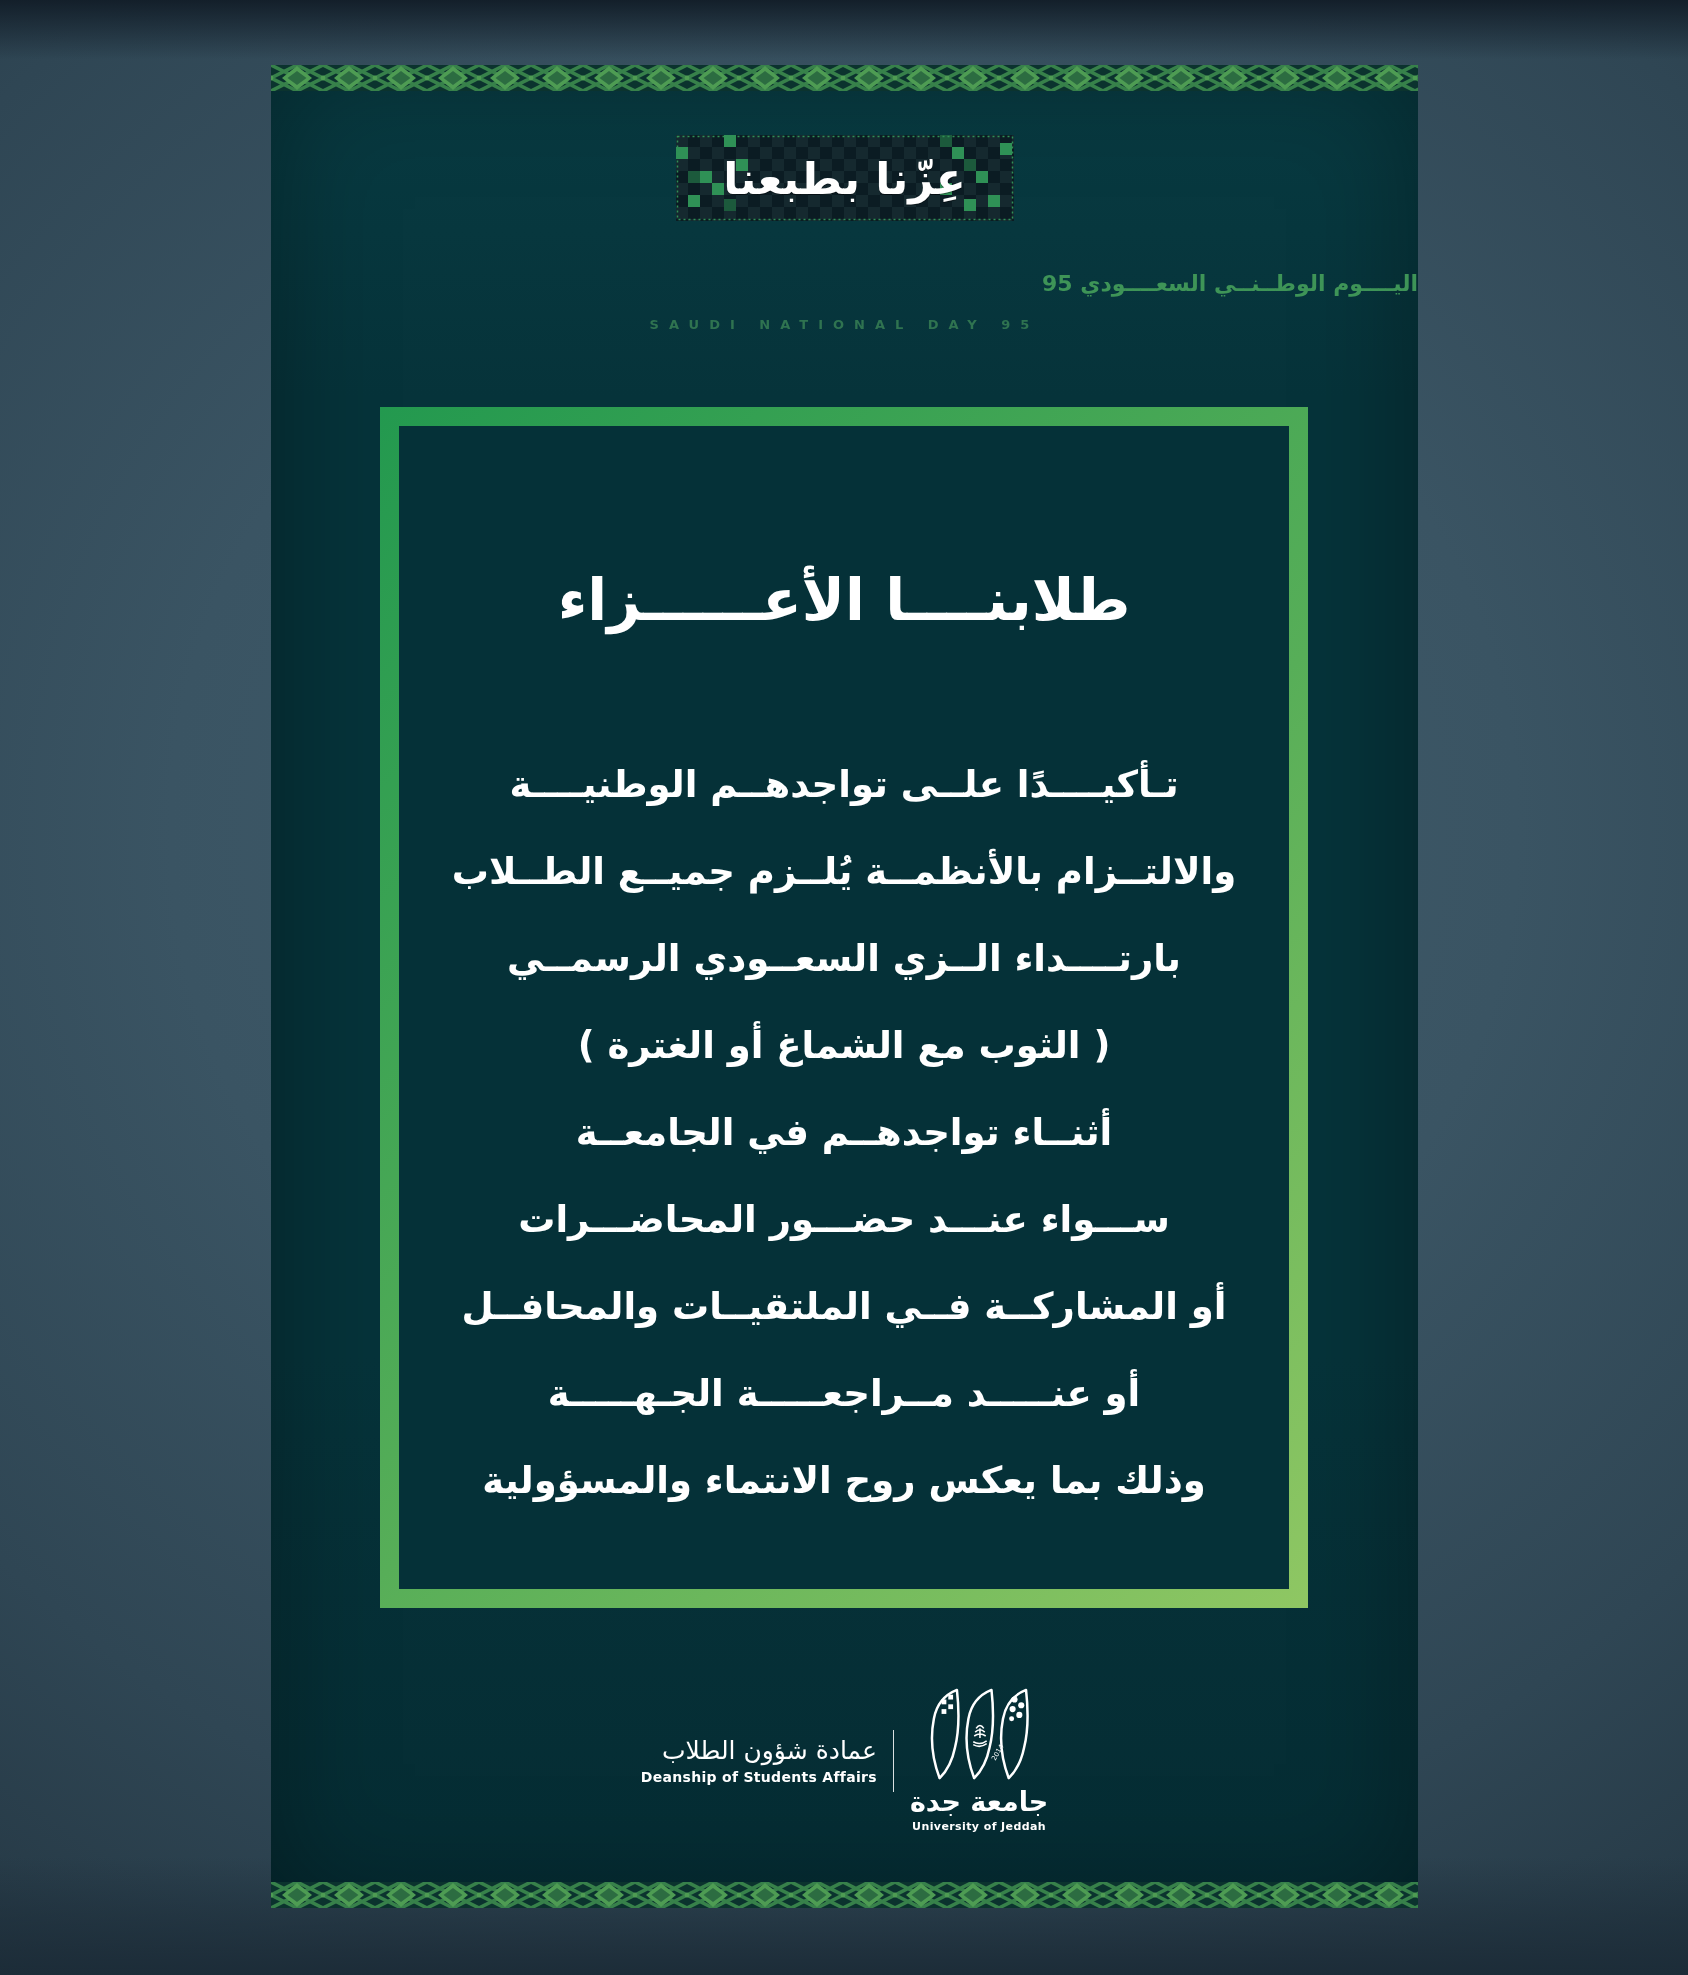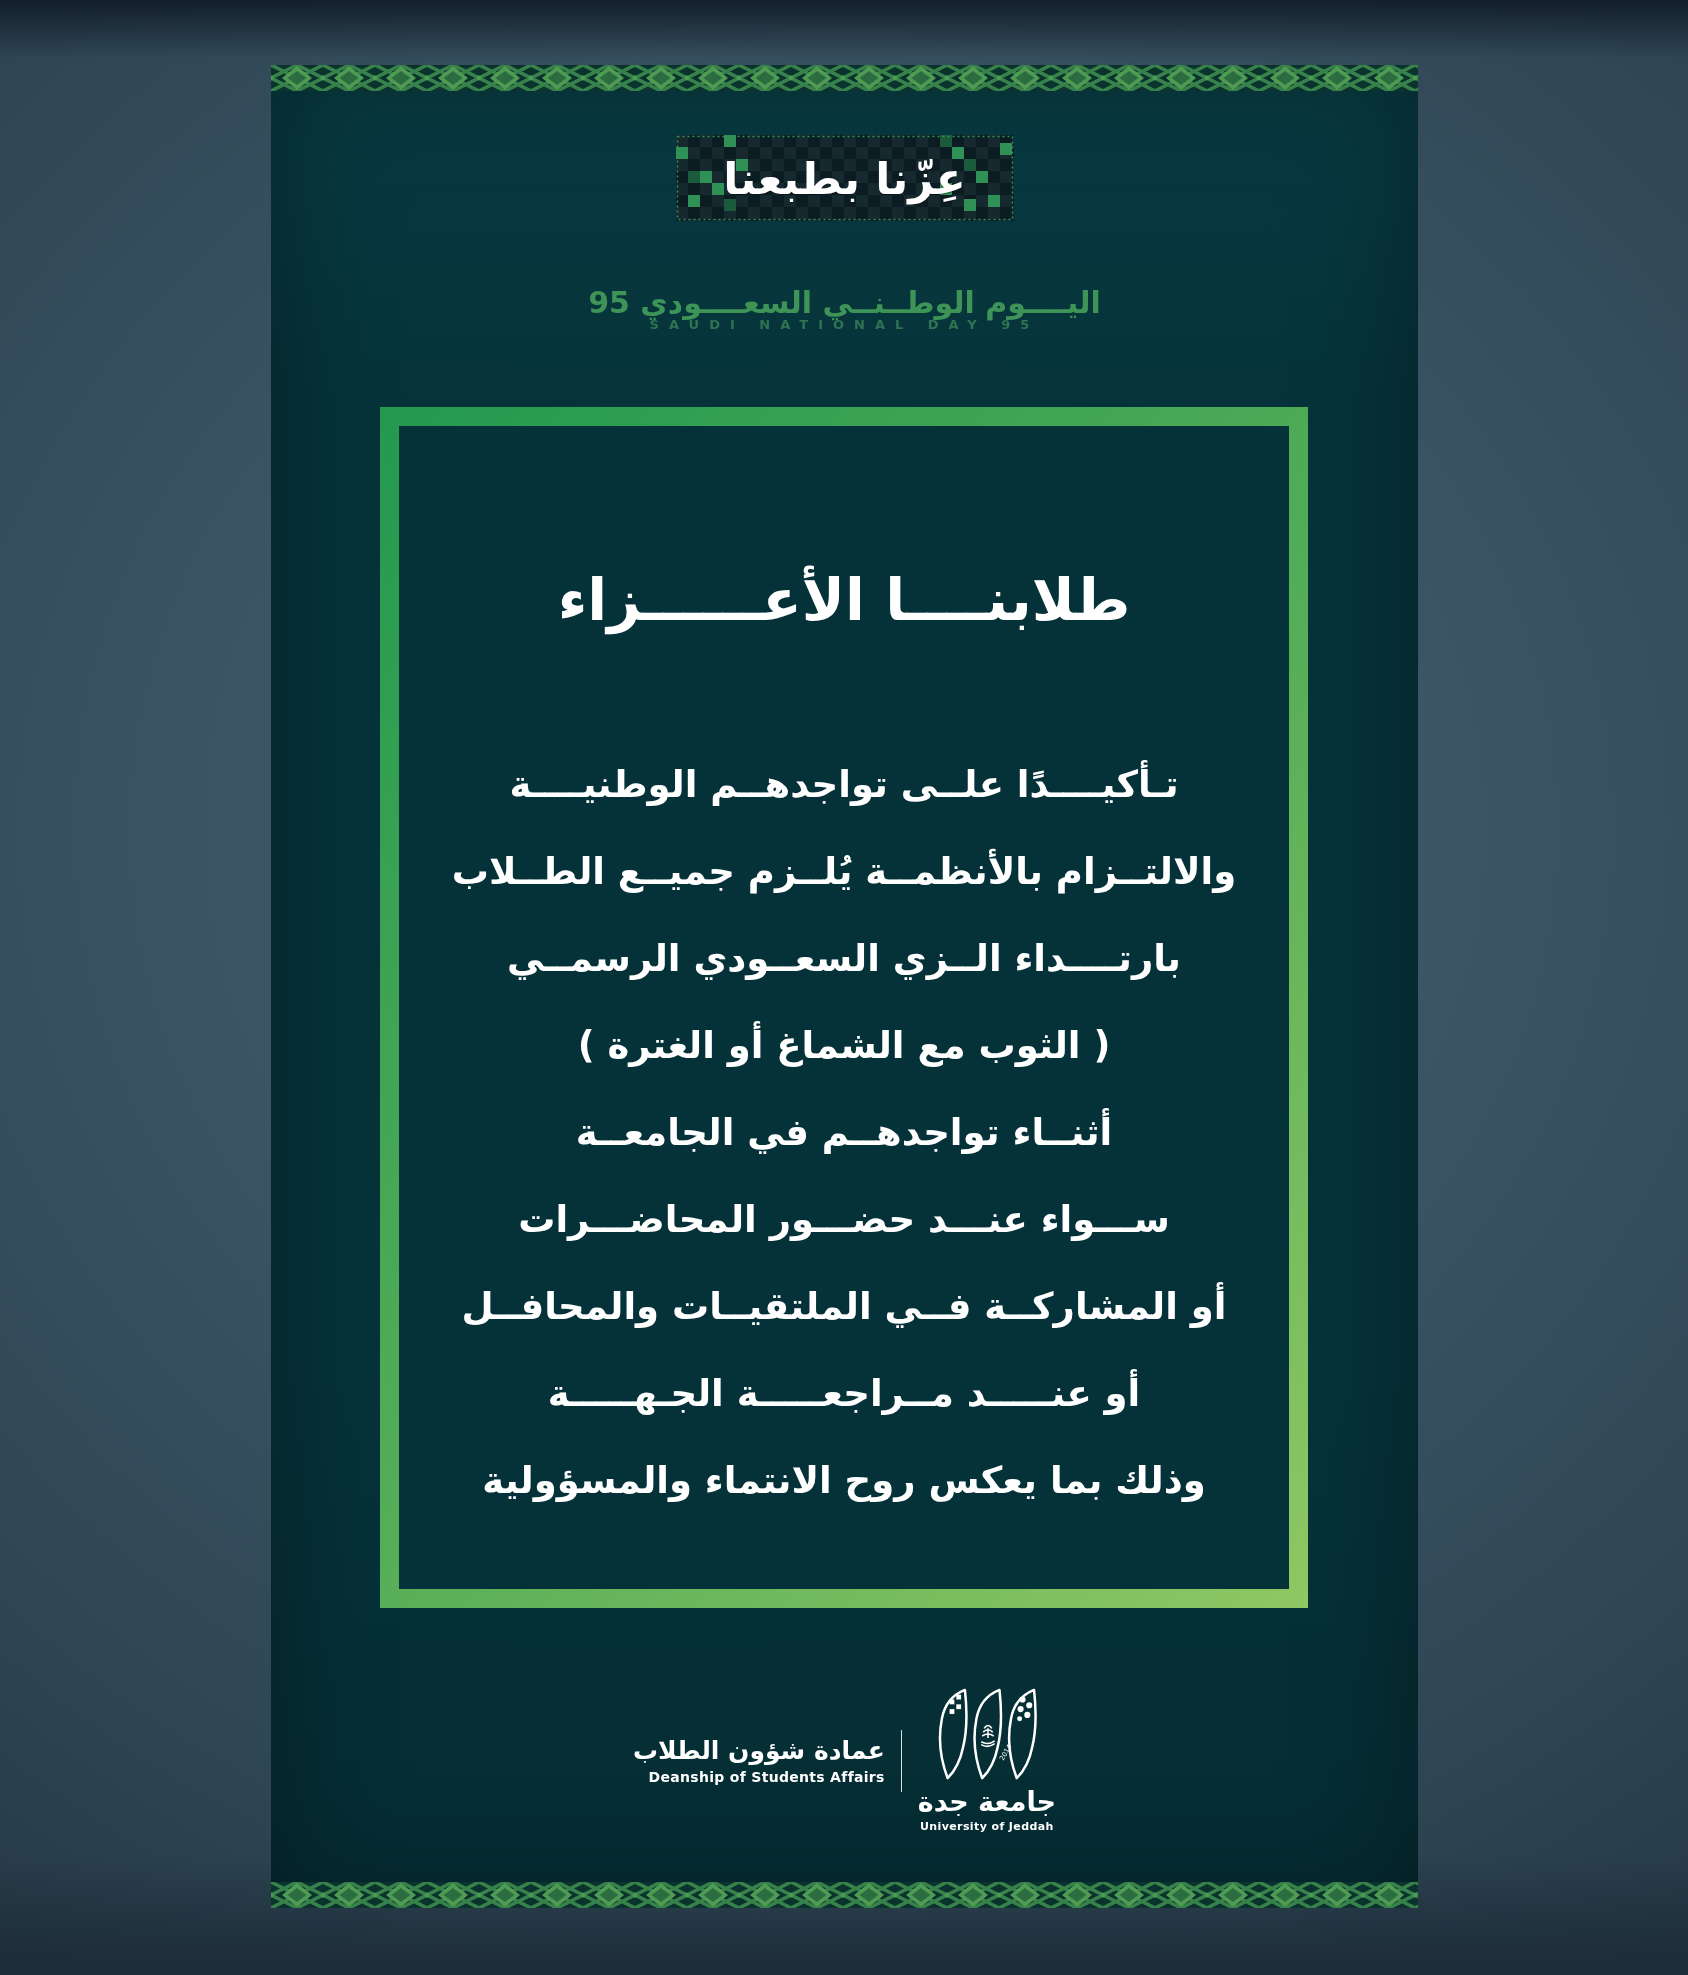--- a/index.html
+++ b/index.html
@@ -21,22 +21,22 @@
   .deco-bottom{bottom:0;transform:scaleY(-1);}
   
   .logo-box{position:absolute;left:50%;transform:translateX(-50%);top:70px;width:338px;height:86px;text-decoration:underline;}
   .logo-box svg{position:absolute;inset:0;}
   .logo-title{
     position:absolute;inset:0;display:flex;align-items:center;justify-content:center;
     color:#ffffff;font-size:44px;font-weight:bold;direction:rtl;letter-spacing:1px;
     text-shadow:0 1px 0 rgba(0,0,0,.4);
   }
   .subtitle-ar{
-    position:absolute;left:0;top:220px;width:100%;text-align:center;direction:rtl;
-    color:#3e9457;font-size:30px;font-weight:bold;
+    position:absolute;left:0;top:206px;width:100%;text-align:right;direction:rtl;
+    color:#3e9457;font-size:22px;font-weight:bold;
   }
   .subtitle-en{
     position:absolute;left:0;top:252px;width:100%;text-align:center;
     color:#2f7350;font-size:13px;font-weight:bold;letter-spacing:10px;
   }
   
   .frame{
     position:absolute;left:109px;top:342px;width:928px;height:1201px;
     background:linear-gradient(135deg,#23994f 0%, #57ae58 55%, #8fc763 100%);
     padding:19px;box-sizing:border-box;
@@ -53,21 +53,21 @@
   .body-line{
     height:87px;display:flex;align-items:center;justify-content:center;direction:rtl;
     color:#ffffff;font-size:37px;font-weight:bold;white-space:nowrap;
   }
   
   .footer{
     position:absolute;left:0;bottom:75px;width:100%;
     display:flex;align-items:center;justify-content:center;gap:16px;color:#fff;
   }
   .deanship{display:flex;flex-direction:column;align-items:flex-end;text-align:right;}
-  .deanship-ar{font-size:25px;font-weight:bold;direction:rtl;}
+  .deanship-ar{font-size:25px;font-weight:normal;direction:rtl;}
   .deanship-en{font-size:14px;font-weight:bold;margin-top:4px;letter-spacing:.3px;}
   .footer-divider{width:1px;height:62px;background:rgba(255,255,255,.85);}
   .university{display:flex;flex-direction:column;align-items:center;}
   .uni-mark{width:110px;height:96px;}
   .uni-ar{font-size:27px;font-weight:bold;direction:rtl;margin-top:2px;}
   .uni-en{font-size:11px;font-weight:bold;margin-top:3px;letter-spacing:.4px;}
 </style>
 </head>
 <body>
 

